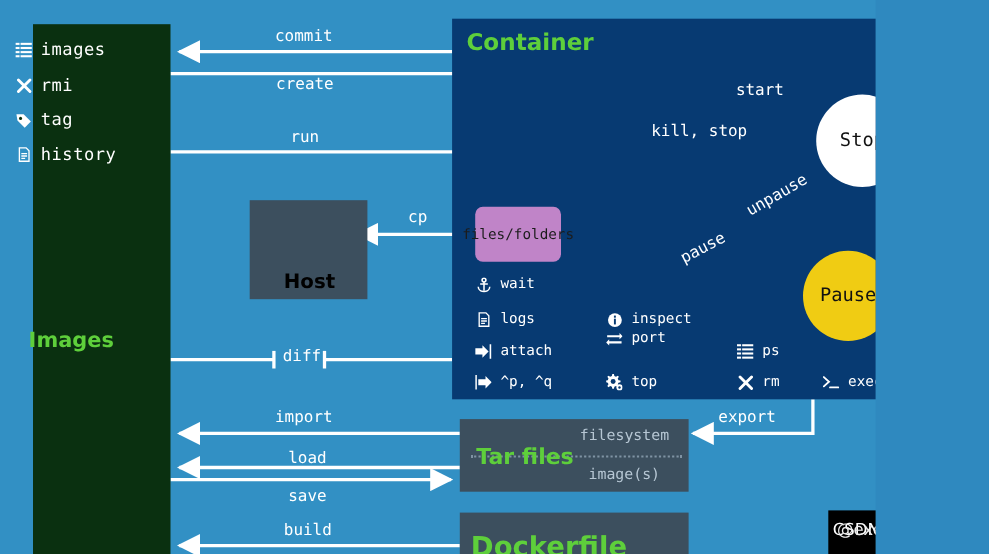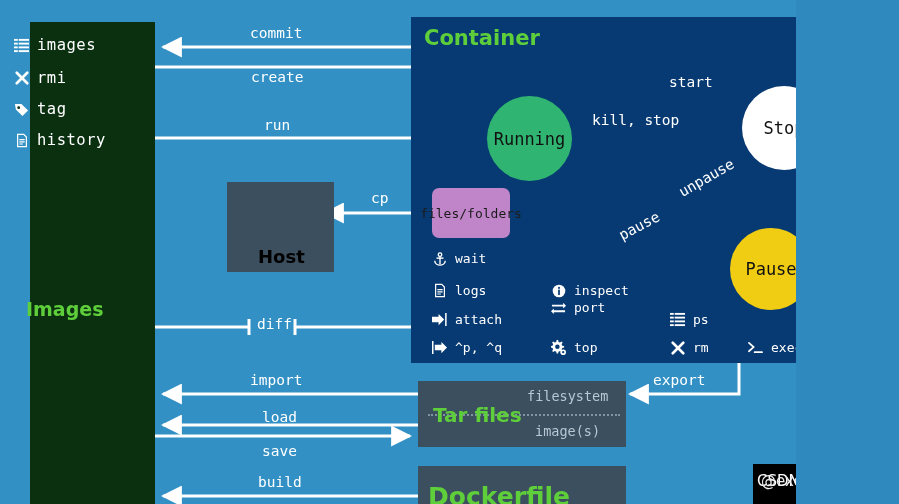--- a/index.html
+++ b/index.html
@@ -168,23 +168,20 @@
       </svg>
       </span>
     <span>history</span>
   </div>
 
   <div id="images-title">Images</div>
 
   <div id="container-panel"></div>
   <div id="container-title">Container</div>
 
-  <div class="node" id="node-running">
-    <span>Running</span>
-  </div>
   <div class="node" id="node-stop">
     <span>Stop</span>
   </div>
   <div class="node" id="node-pause">
     <span>Pause</span>
   </div>
 
   <div class="ff-box" id="ff-host">
     <span>files/</span>
     <span>folders</span>

